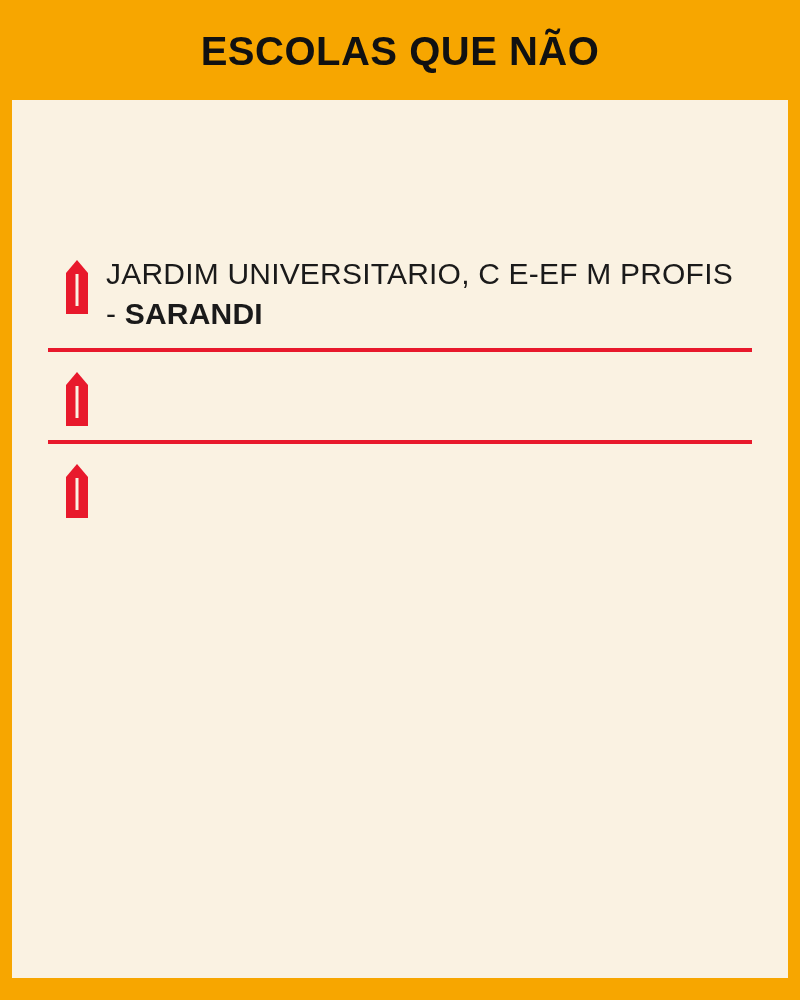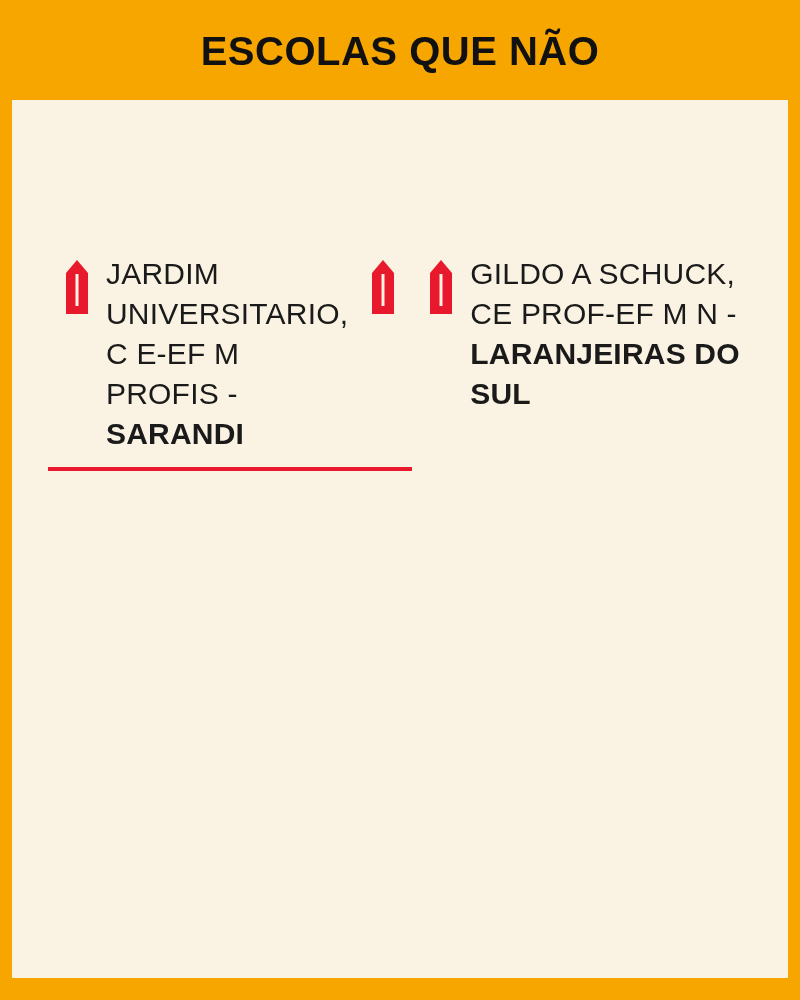--- a/index.html
+++ b/index.html
@@ -47,21 +47,21 @@
     background: #FAF2E2;
     box-sizing: border-box;
     padding: 0 36px;
     display: flex;
     flex-direction: column;
     justify-content: flex-start;
   }
   .list {
     margin-top: 140px;
     display: flex;
-    flex-direction: row;
+    flex-direction: column;
   }
   .row {
     display: flex;
     align-items: flex-start;
     padding: 14px 0 14px 0;
     border-bottom: 4px solid #E8192C;
   }
   .row:last-child {
     border-bottom: none;
   }
@@ -129,20 +129,17 @@
 
       <div class="row">
         <div class="bullet">
           <svg class="pencil" width="26" height="54" viewBox="0 0 26 54" aria-hidden="true">
             <polygon points="13,0 24,13 2,13" fill="#E8192C"></polygon>
             <rect x="2" y="13" width="22" height="33" fill="#E8192C"></rect>
             <rect x="2" y="46" width="22" height="8" fill="#E8192C"></rect>
             <rect x="11.5" y="14" width="3" height="32" fill="#FAF2E2"></rect>
           </svg>
         </div>
-        <div class="row-text">
-          <span>GILDO A SCHUCK, CE PROF-EF M N - </span><span class="city">LARANJEIRAS DO SUL</span>
-        </div>
       </div>
 
     </div>
   </div>
 </div>
 
 </body></html>

